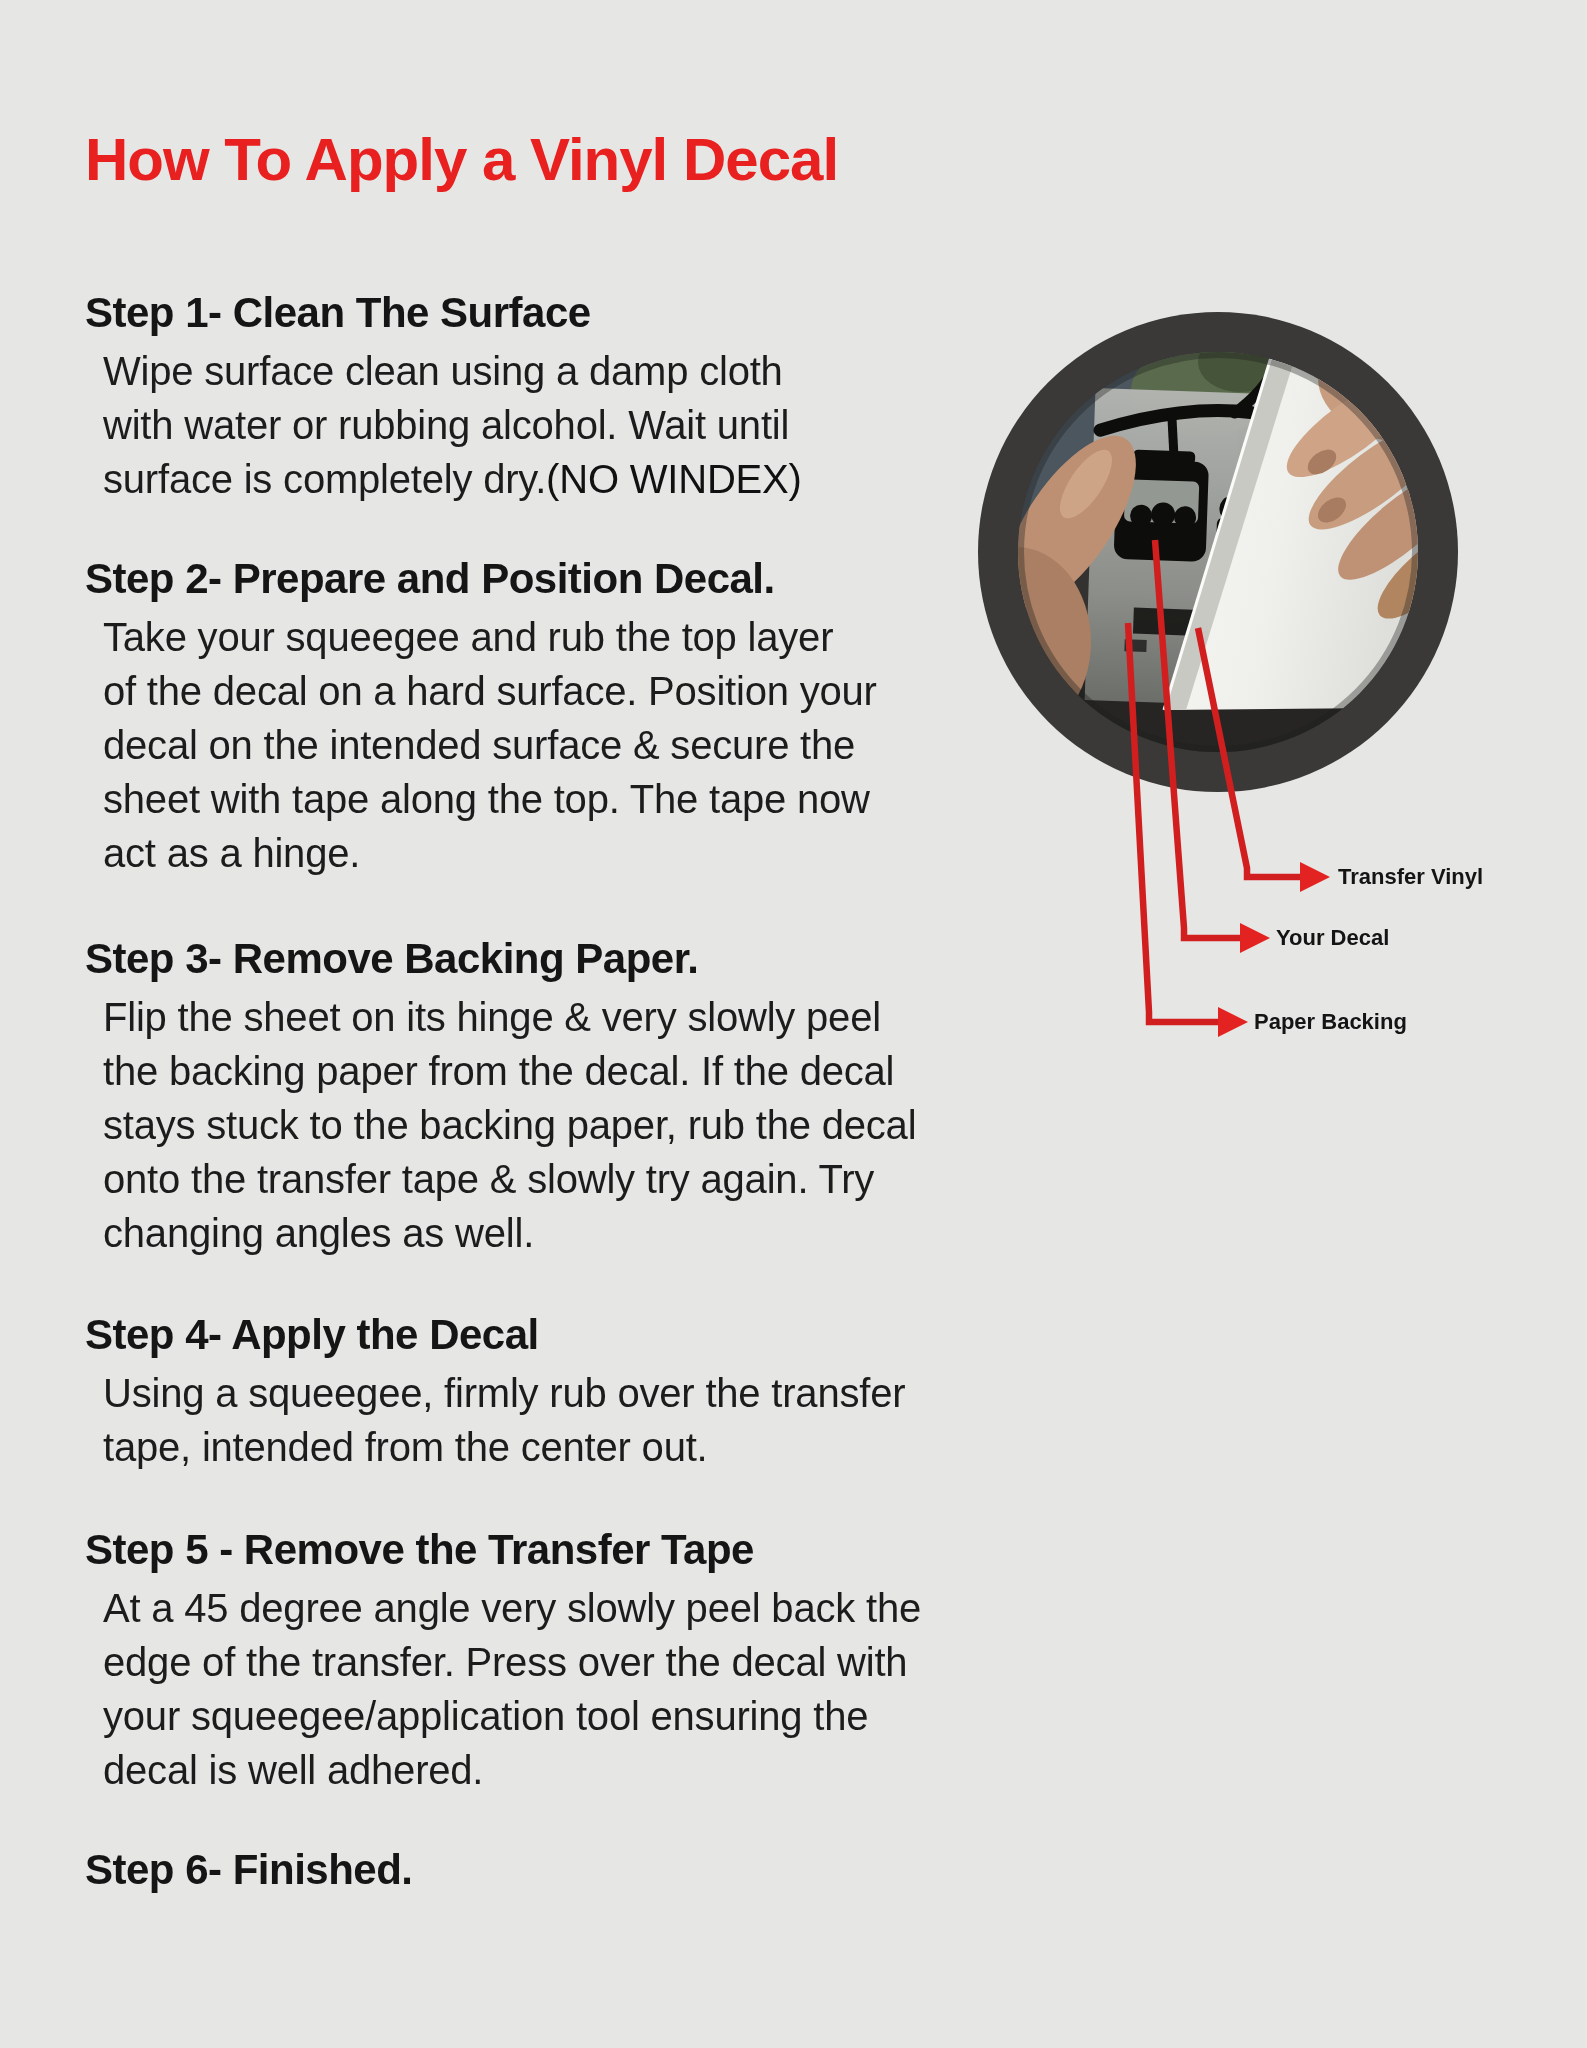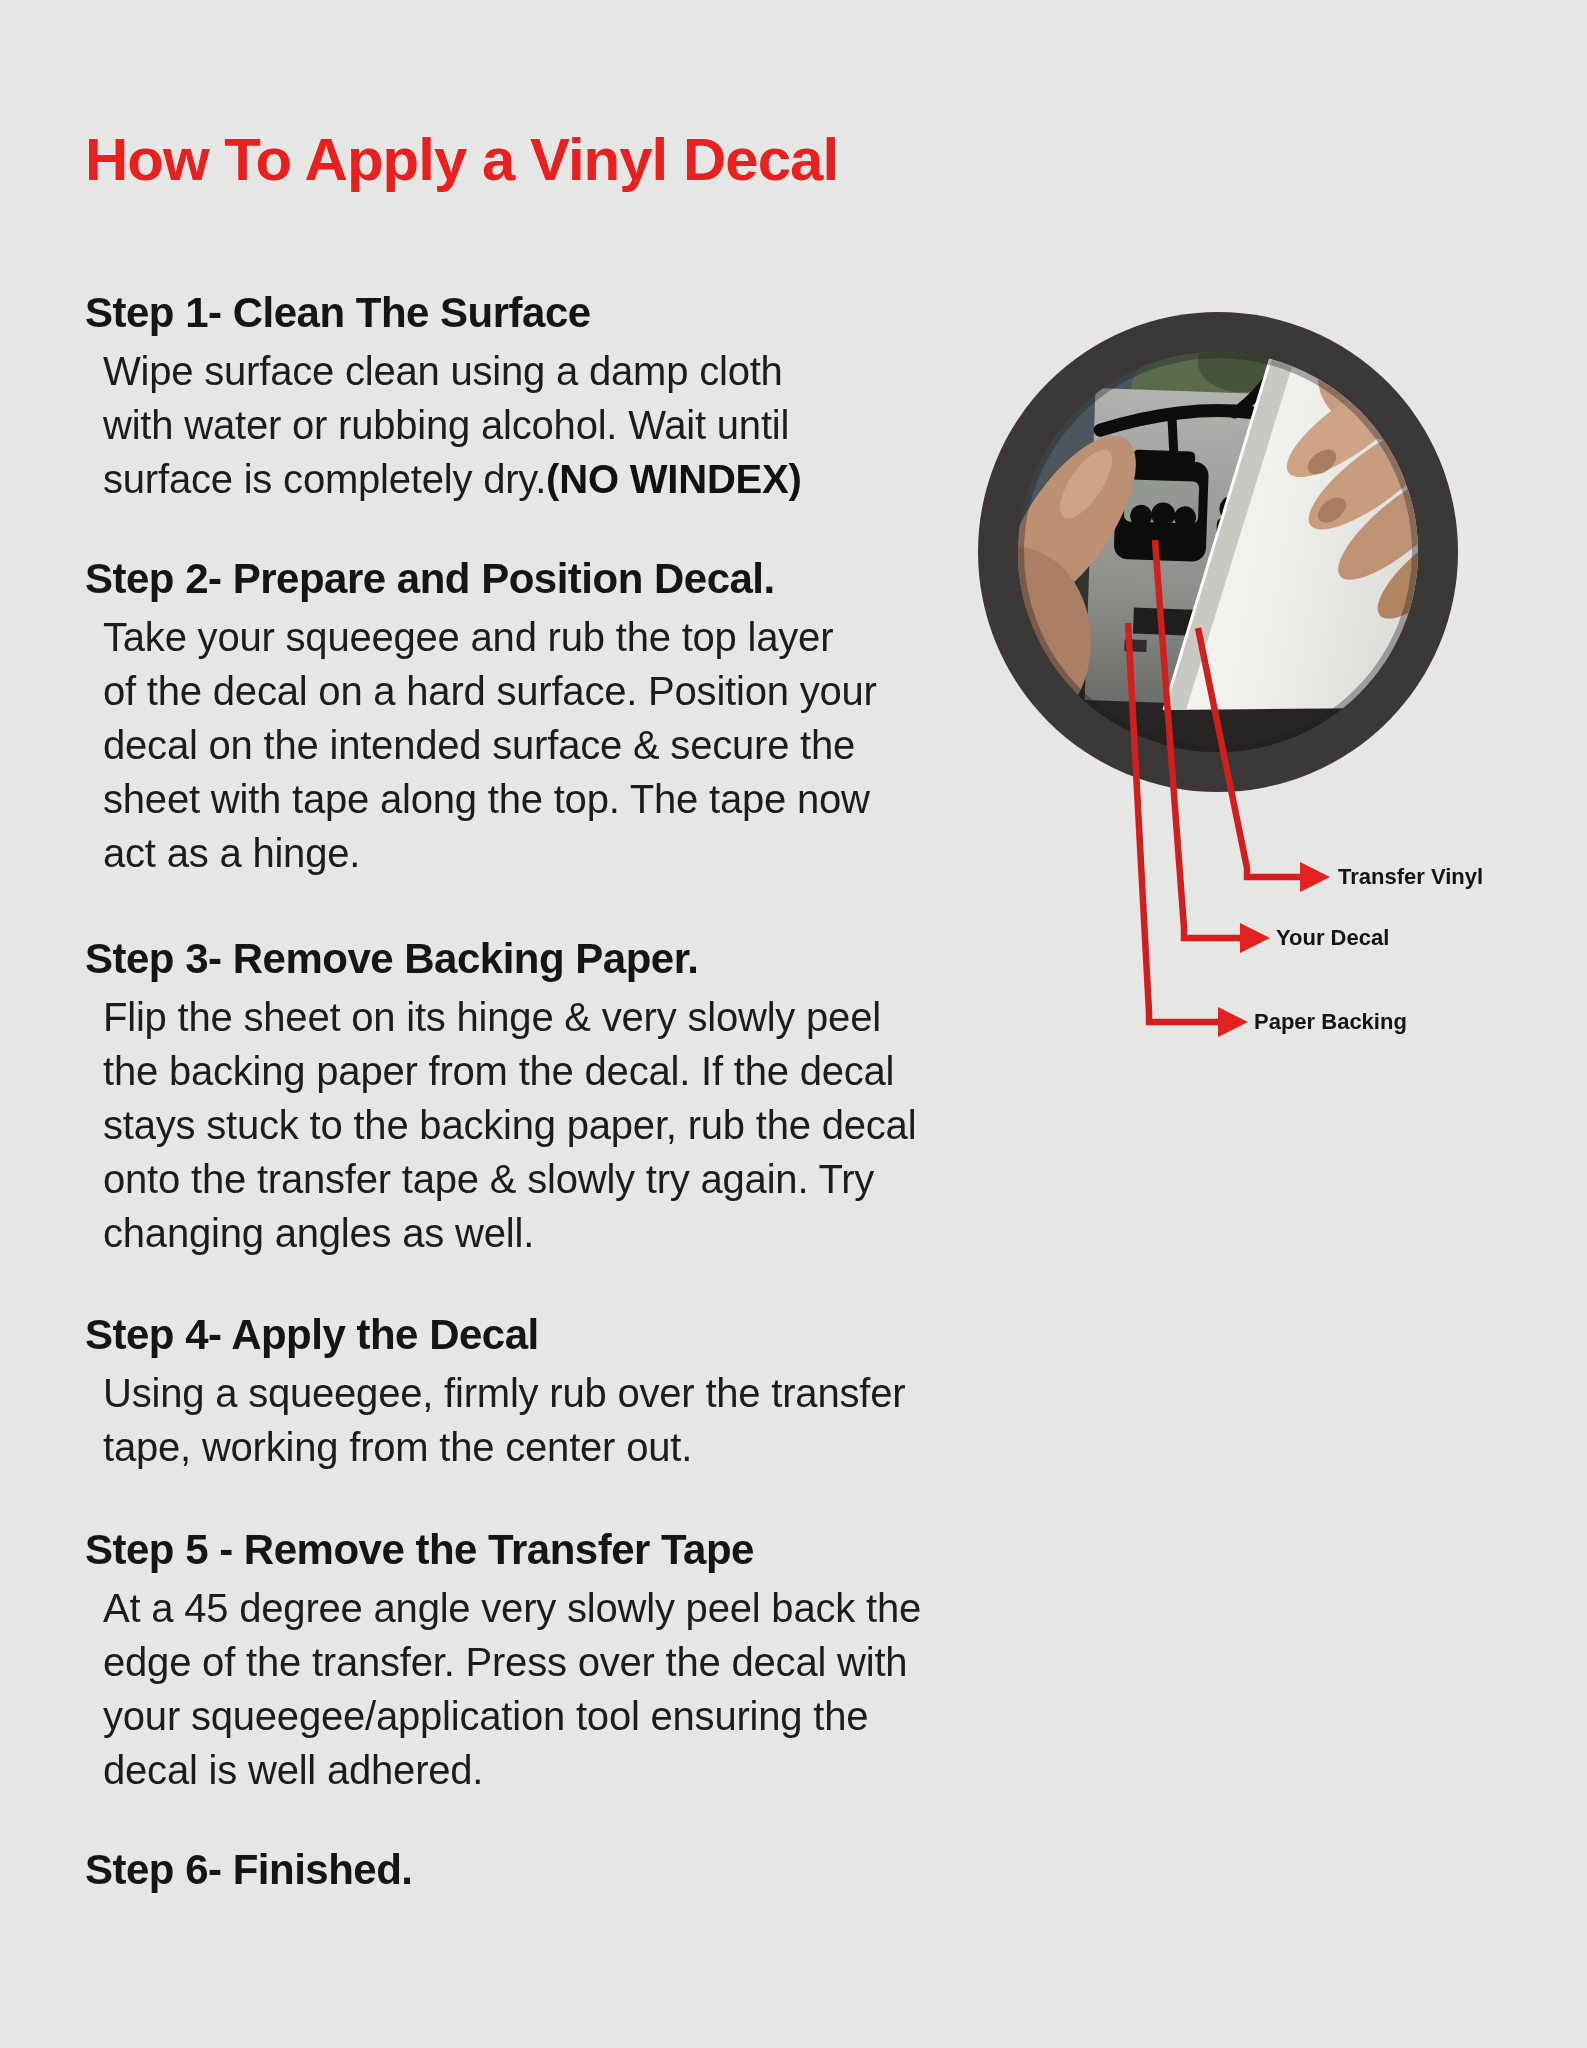--- a/index.html
+++ b/index.html
@@ -28,21 +28,21 @@
   .step-heading{
     margin:0 0 6px 0;
     font-size:42px;line-height:50px;font-weight:bold;color:#151515;
     white-space:nowrap;letter-spacing:-0.5px;
   }
   .line{
     font-size:40px;line-height:54px;color:#1c1c1c;white-space:nowrap;
     letter-spacing:-0.2px;
     margin-left:18px;
   }
-  .line b{font-weight:bold;color:#111;}
+  .line b{font-weight:normal;color:#111;}
   
   .photo-figure{
     position:absolute;left:978px;top:312px;width:480px;height:480px;margin:0;
   }
   
   .callouts{
     position:absolute;left:0;top:0;width:1587px;height:2048px;
     pointer-events:none;
   }
   .callout-label{
@@ -80,21 +80,21 @@
         <h2 class="step-heading">Step 3- Remove Backing Paper.</h2>
         <div class="line"><span>Flip the sheet on its hinge &amp; very slowly peel</span></div>
         <div class="line"><span>the backing paper from the decal. If the decal</span></div>
         <div class="line"><span>stays stuck to the backing paper, rub the decal</span></div>
         <div class="line"><span>onto the transfer tape &amp; slowly try again. Try</span></div>
         <div class="line"><span>changing angles as well.</span></div>
       </div>
       <div class="step step-4">
         <h2 class="step-heading">Step 4- Apply the Decal</h2>
         <div class="line"><span>Using a squeegee, firmly rub over the transfer</span></div>
-        <div class="line"><span>tape, working from the center out.</span></div>
+        <div class="line"><span>tape, intended from the center out.</span></div>
       </div>
       <div class="step step-5">
         <h2 class="step-heading">Step 5 - Remove the Transfer Tape</h2>
         <div class="line"><span>At a 45 degree angle very slowly peel back the</span></div>
         <div class="line"><span>edge of the transfer. Press over the decal with</span></div>
         <div class="line"><span>your squeegee/application tool ensuring the</span></div>
         <div class="line"><span>decal is well adhered.</span></div>
       </div>
       <div class="step step-6">
         <h2 class="step-heading">Step 6- Finished.</h2>

